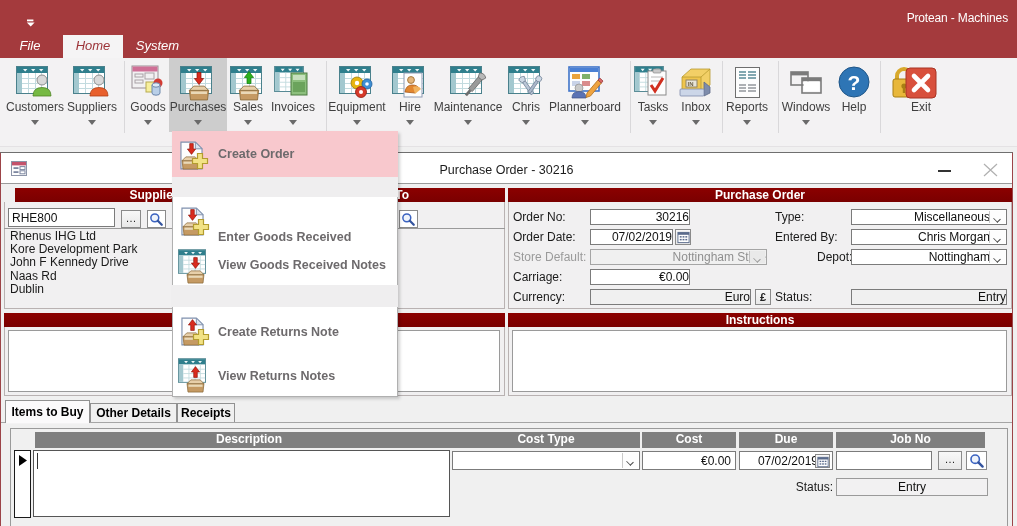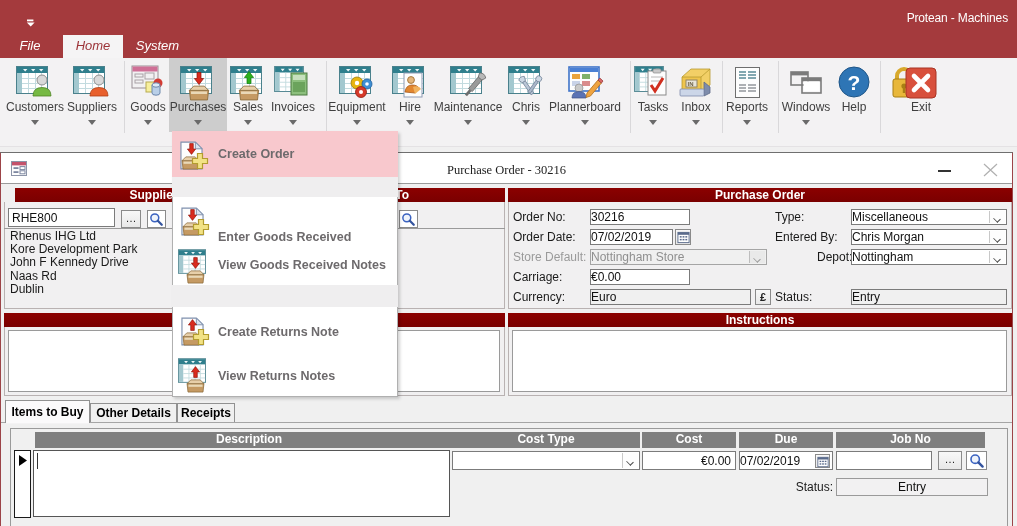--- a/index.html
+++ b/index.html
@@ -21,21 +21,21 @@
 .rbtn .lbl { position:absolute; top:42px; width:100%; text-align:center; font-size:12px; color:#404040; white-space:nowrap; }
 .rbtn .arr { position:absolute; top:62px; width:100%; text-align:center; }
 .arr svg { display:block; margin:0 auto; }
 .ricon { position:absolute; top:7px; left:50%; transform:translateX(-50%); }
 
 
 #win { left:0; top:152px; width:1013px; height:376px; background:#f0f0f0; border:1px solid #9c4448; border-top:2px solid #6f6f6f; }
 .hdrbar { position:absolute; height:14px; background:linear-gradient(#8b0100,#7a0000); color:#fff; font-size:12px; font-weight:bold; text-align:center; line-height:14px; }
 .panelbox { position:absolute; border:1px solid #b9b2b2; }
 .fld { position:absolute; background:#fff; border:1px solid #7b7b7b; font-size:12px; color:#101010; }
-.fld.center { text-align:left; }
+.fld.center { text-align:right; }
 .fld.gray { background:#f0f0f0; }
 .lab { position:absolute; font-size:12px; color:#1a1a1a; white-space:nowrap; }
 .btn { position:absolute; background:linear-gradient(#f8f8f8,#e8e8e8); border:1px solid #8a8a8a; text-align:center; }
 .combo-arr { position:absolute; right:1px; top:1px; bottom:1px; width:16px; background:#fdfdfd; border-left:1px solid #c8c8c8; }
 .chev { position:absolute; left:4px; top:5px; width:6px; height:6px; border-right:1.4px solid #444; border-bottom:1.4px solid #444; transform:rotate(45deg) scale(1,0.8); }
 
 
 .btab { position:absolute; font-size:12px; font-weight:bold; color:#000; text-align:center; background:#f0f0f0; border:1px solid #919191; border-bottom:none; }
 
 
@@ -406,21 +406,21 @@
 <div id="win-content">
 <div class="abs" id="wtitle2" style="left:1px; top:153px; width:1011px; height:31px; background:#fff; border-bottom:1px solid #9a9a9a;">
  <svg style="position:absolute; left:10px; top:8px;" width="17" height="16">
   <rect x="0.5" y="0.5" width="15" height="14" fill="#fdfdfd" stroke="#8c94a8"></rect>
   <rect x="1" y="1" width="14" height="3.4" fill="#c4526b"></rect>
   <rect x="2.5" y="6.2" width="5" height="1.8" fill="#7c86a0"></rect>
   <rect x="2.5" y="10.2" width="5" height="1.8" fill="#7c86a0"></rect>
   <rect x="9" y="5.6" width="5" height="3" fill="#fff" stroke="#7c86a0"></rect>
   <rect x="9" y="9.8" width="5" height="3" fill="#fff" stroke="#7c86a0"></rect>
  </svg>
- <div style="position:absolute; left:0; width:100%; top:10px; text-align:center; font-size:12.5px; color:#1c1c1c;font-family:Liberation Serif, serif;">Purchase Order - 30216</div>
+ <div style="position:absolute; left:0; width:100%; top:10px; text-align:center; font-size:12.5px; color:#1c1c1c;">Purchase Order - 30216</div>
  <div style="position:absolute; left:937px; top:17px; width:13px; height:2px; background:#333;"></div>
  <svg style="position:absolute; left:982px; top:10px;" width="15" height="14">
         <path d="M1 1 L14 13 M14 1 L1 13" stroke="#b0b0b0" stroke-width="1.2"></path>
       </svg>
 </div>
 
 <div class="hdrbar" style="left:15px; top:188px; width:249px;padding-left:28px;">Supplier</div>
 <div class="panelbox" style="left:4px; top:202px; width:249px; height:107px; border-top:none; background:#f1f0f1;"></div>
 <input class="fld" style="left: 8px; top: 208px; width: 107px; height: 19px; padding-left: 3px; font-family: &quot;Liberation Sans&quot;;" value="RHE800">
 <div class="btn" style="left:121px; top:210px; width:20px; height:18px; font-size:11px; line-height:14px; color:#222;">…</div>

